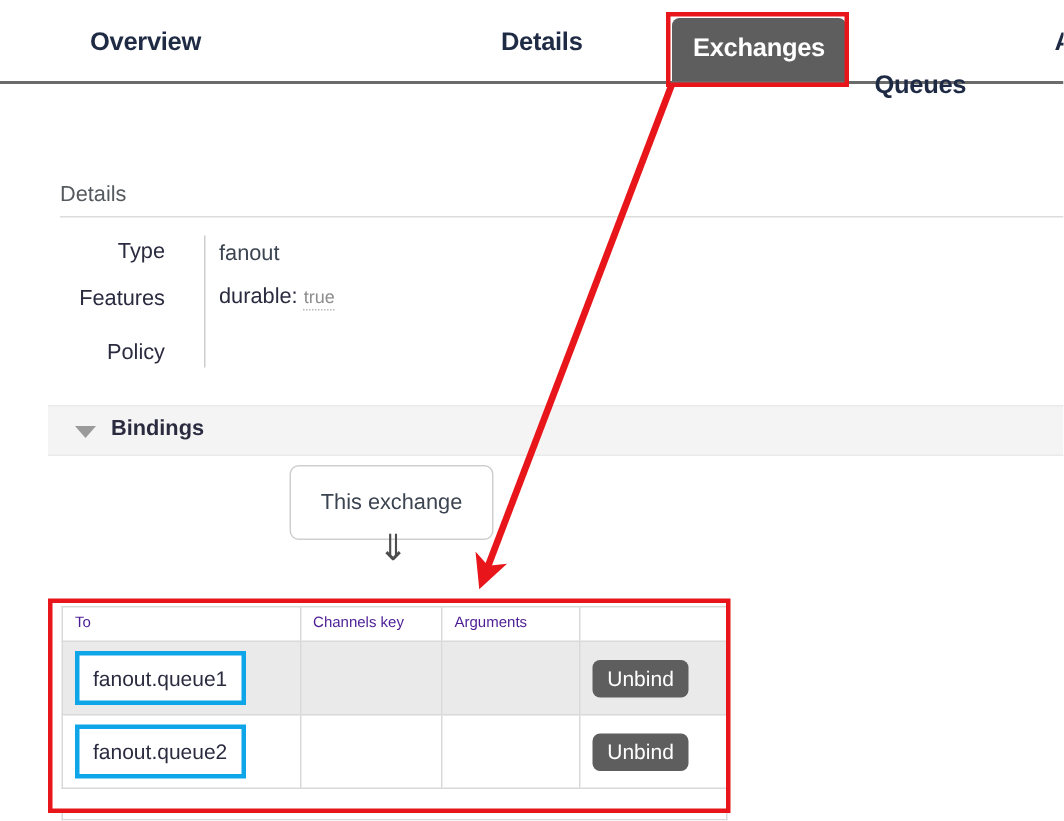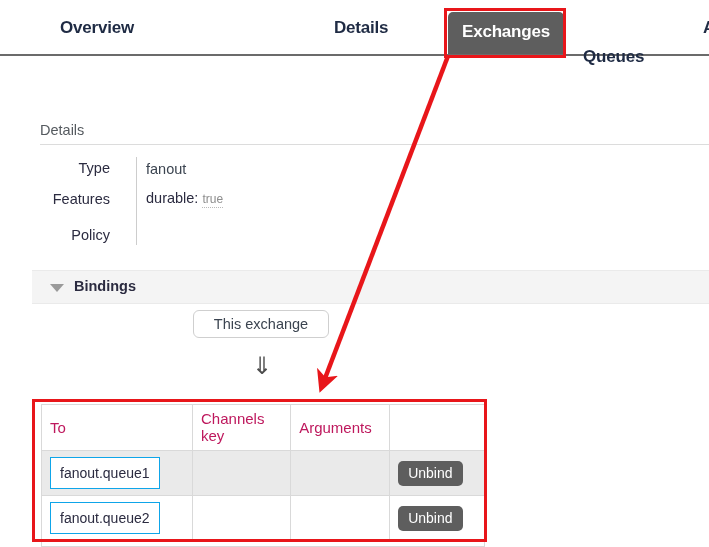--- a/index.html
+++ b/index.html
@@ -131,21 +131,21 @@
     font-size: 14.5px;
     font-weight: bold;
     color: #2b2b40;
   }
 
   #this-exchange {
     position: absolute;
     left: 193px;
     top: 310px;
     width: 136px;
-    height: 28px;
+    height: 50px;
     border: 1px solid #cfcfcf;
     border-radius: 6px;
     background: #ffffff;
     display: flex;
     align-items: center;
     justify-content: center;
     font-size: 14.5px;
     color: #3b4450;
     box-sizing: border-box;
   }
@@ -166,43 +166,43 @@
     left: 41px;
     top: 404px;
     width: 444px;
     border-collapse: collapse;
     font-size: 14px;
     background: #ffffff;
   }
   #bindings-table th {
     font-weight: normal;
     text-align: left;
-    color: #be185d;
-    font-size: 15px;
+    color: #4c1d95;
+    font-size: 10px;
     padding: 5px 8px 6px 8px;
     border: 1px solid #d9d9d9;
     background: #ffffff;
     vertical-align: middle;
   }
   #bindings-table td {
     border: 1px solid #d9d9d9;
     padding: 6px 8px;
     vertical-align: middle;
     height: 42px;
     box-sizing: border-box;
   }
   #bindings-table tr.row-alt td { background: #eaeaea; }
   #bindings-table tr.row-plain td { background: #ffffff; }
   .col-to { width: 160px; }
   .col-rk { width: 100px; }
   .col-args { width: 92px; }
   .col-act { width: 92px; }
   .queue-chip {
     display: inline-block;
-    border: 1px solid #0ea5e9;
+    border: 3px solid #0ea5e9;
     background: #ffffff;
     color: #2b2b40;
     font-size: 14px;
     padding: 7px 9px;
     box-sizing: border-box;
   }
   .unbind-btn {
     display: inline-block;
     background: #5e5e5e;
     color: #ffffff;

